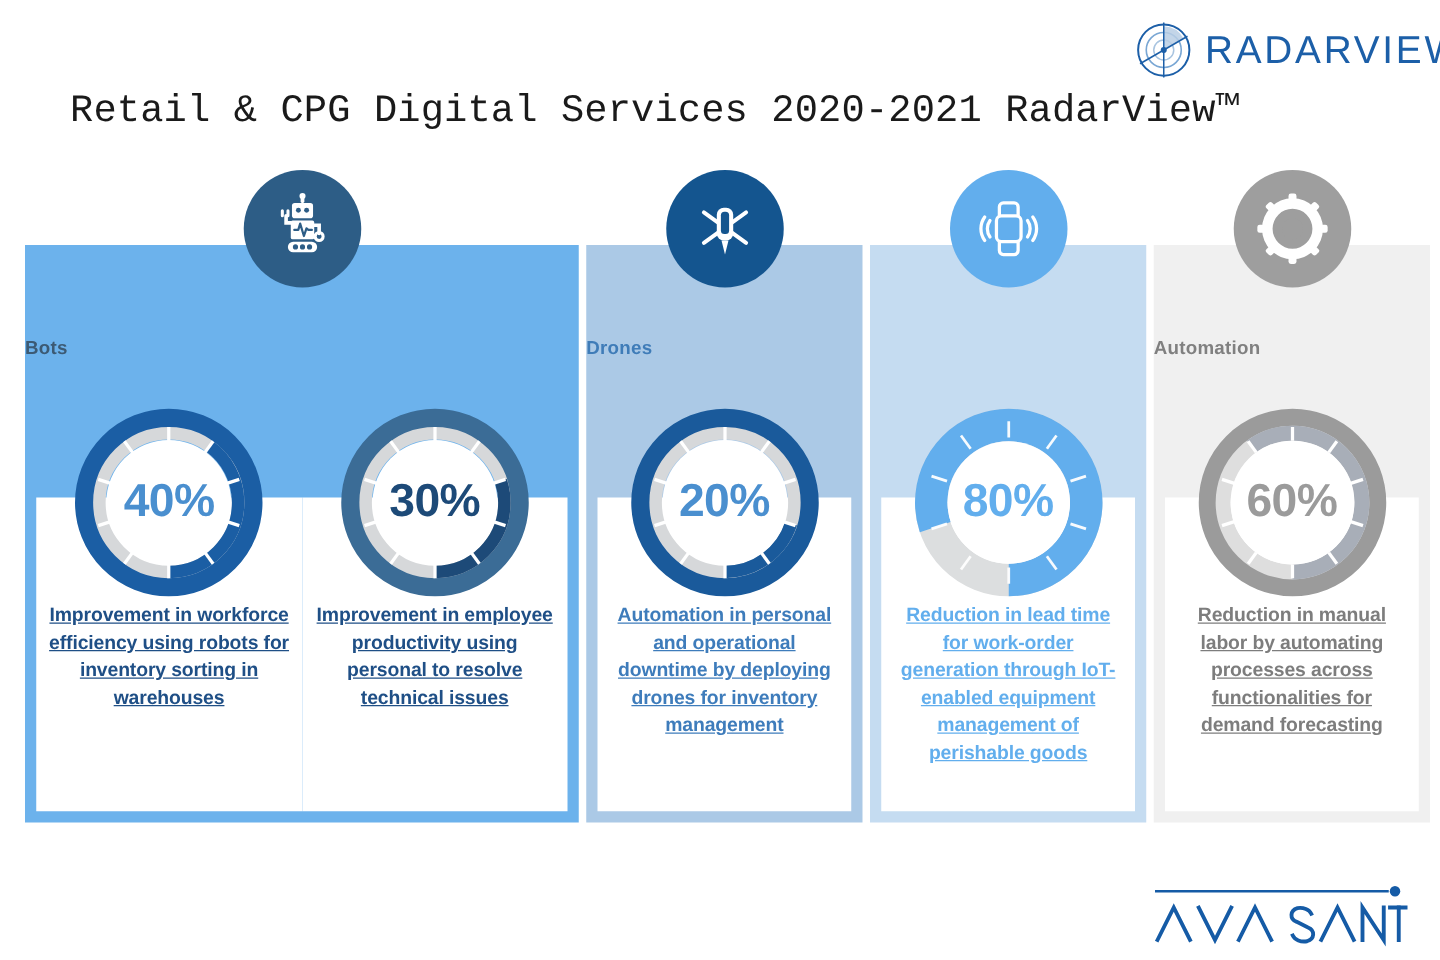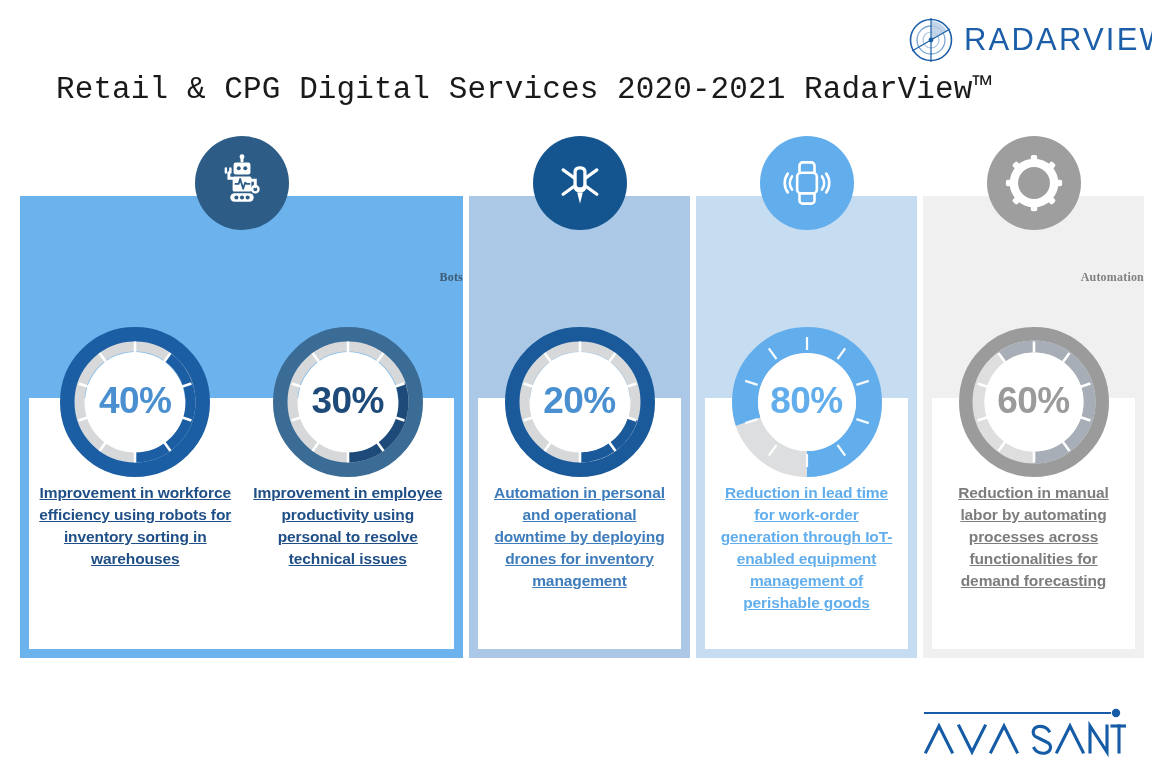--- a/index.html
+++ b/index.html
@@ -47,23 +47,22 @@
   .col-icon {
     position: absolute; left: 50%; transform: translateX(-50%);
     top: -60px;
     width: 94px; height: 94px; border-radius: 50%;
     display: flex; align-items: center; justify-content: center;
   }
   .col-icon svg { width: 60px; height: 60px; display: block; }
 
   .col-label {
     position: absolute; left: 0; right: 0; top: 74px;
-    text-align: right; font-size: 12px; font-weight: 700;
+    text-align: left; font-size: 15px; font-weight: 700;
     letter-spacing: 0.2px;
-    font-family: Liberation Serif, serif;
   }
 
   
   .cards {
     position: absolute; left: 0; right: 0; bottom: 9px; top: 202px;
     display: flex; padding: 0 9px;
   }
   .card {
     position: relative; flex: 1 1 0;
     background: #ffffff;
@@ -204,20 +203,21 @@
         <svg viewBox="0 0 64 64">
           <g stroke="#ffffff" stroke-width="3.4" stroke-linecap="round" fill="none">
             <line x1="14" y1="18" x2="50" y2="44"></line>
             <line x1="50" y1="18" x2="14" y2="44"></line>
           </g>
           <rect x="25" y="14" width="14" height="28" rx="6" fill="#ffffff"></rect>
           <rect x="28.5" y="17.5" width="7" height="19" rx="3" fill="#14558f"></rect>
           <path d="M29 42 L35 42 L32 54 Z" fill="#ffffff"></path>
         </svg>
       </div>
+      <div class="col-label" style="color: rgb(63, 124, 184);">Drones</div>
       <div class="cards">
         <div class="card">
           <div class="donut">
             <svg viewBox="0 0 152 152">
               <circle cx="76" cy="76" r="66" fill="none" stroke="#1a5a9b" stroke-width="18"></circle>
               <circle cx="76" cy="76" r="55.5" fill="none" stroke="#d6d8da" stroke-width="10"></circle>
               <circle cx="76" cy="76" r="55.5" fill="none" stroke="#1a5a9b" stroke-width="10" stroke-dasharray="69.8 279.0" stroke-dashoffset="0" transform="rotate(-90 76 76) scale(-1 1) translate(-152 0)"></circle>
               <g stroke="#ffffff" stroke-width="2.6">
                 <line x1="76" y1="15.5" x2="76" y2="26.5"></line>
                 <line x1="111.5" y1="27.0" x2="105.0" y2="35.9"></line>

